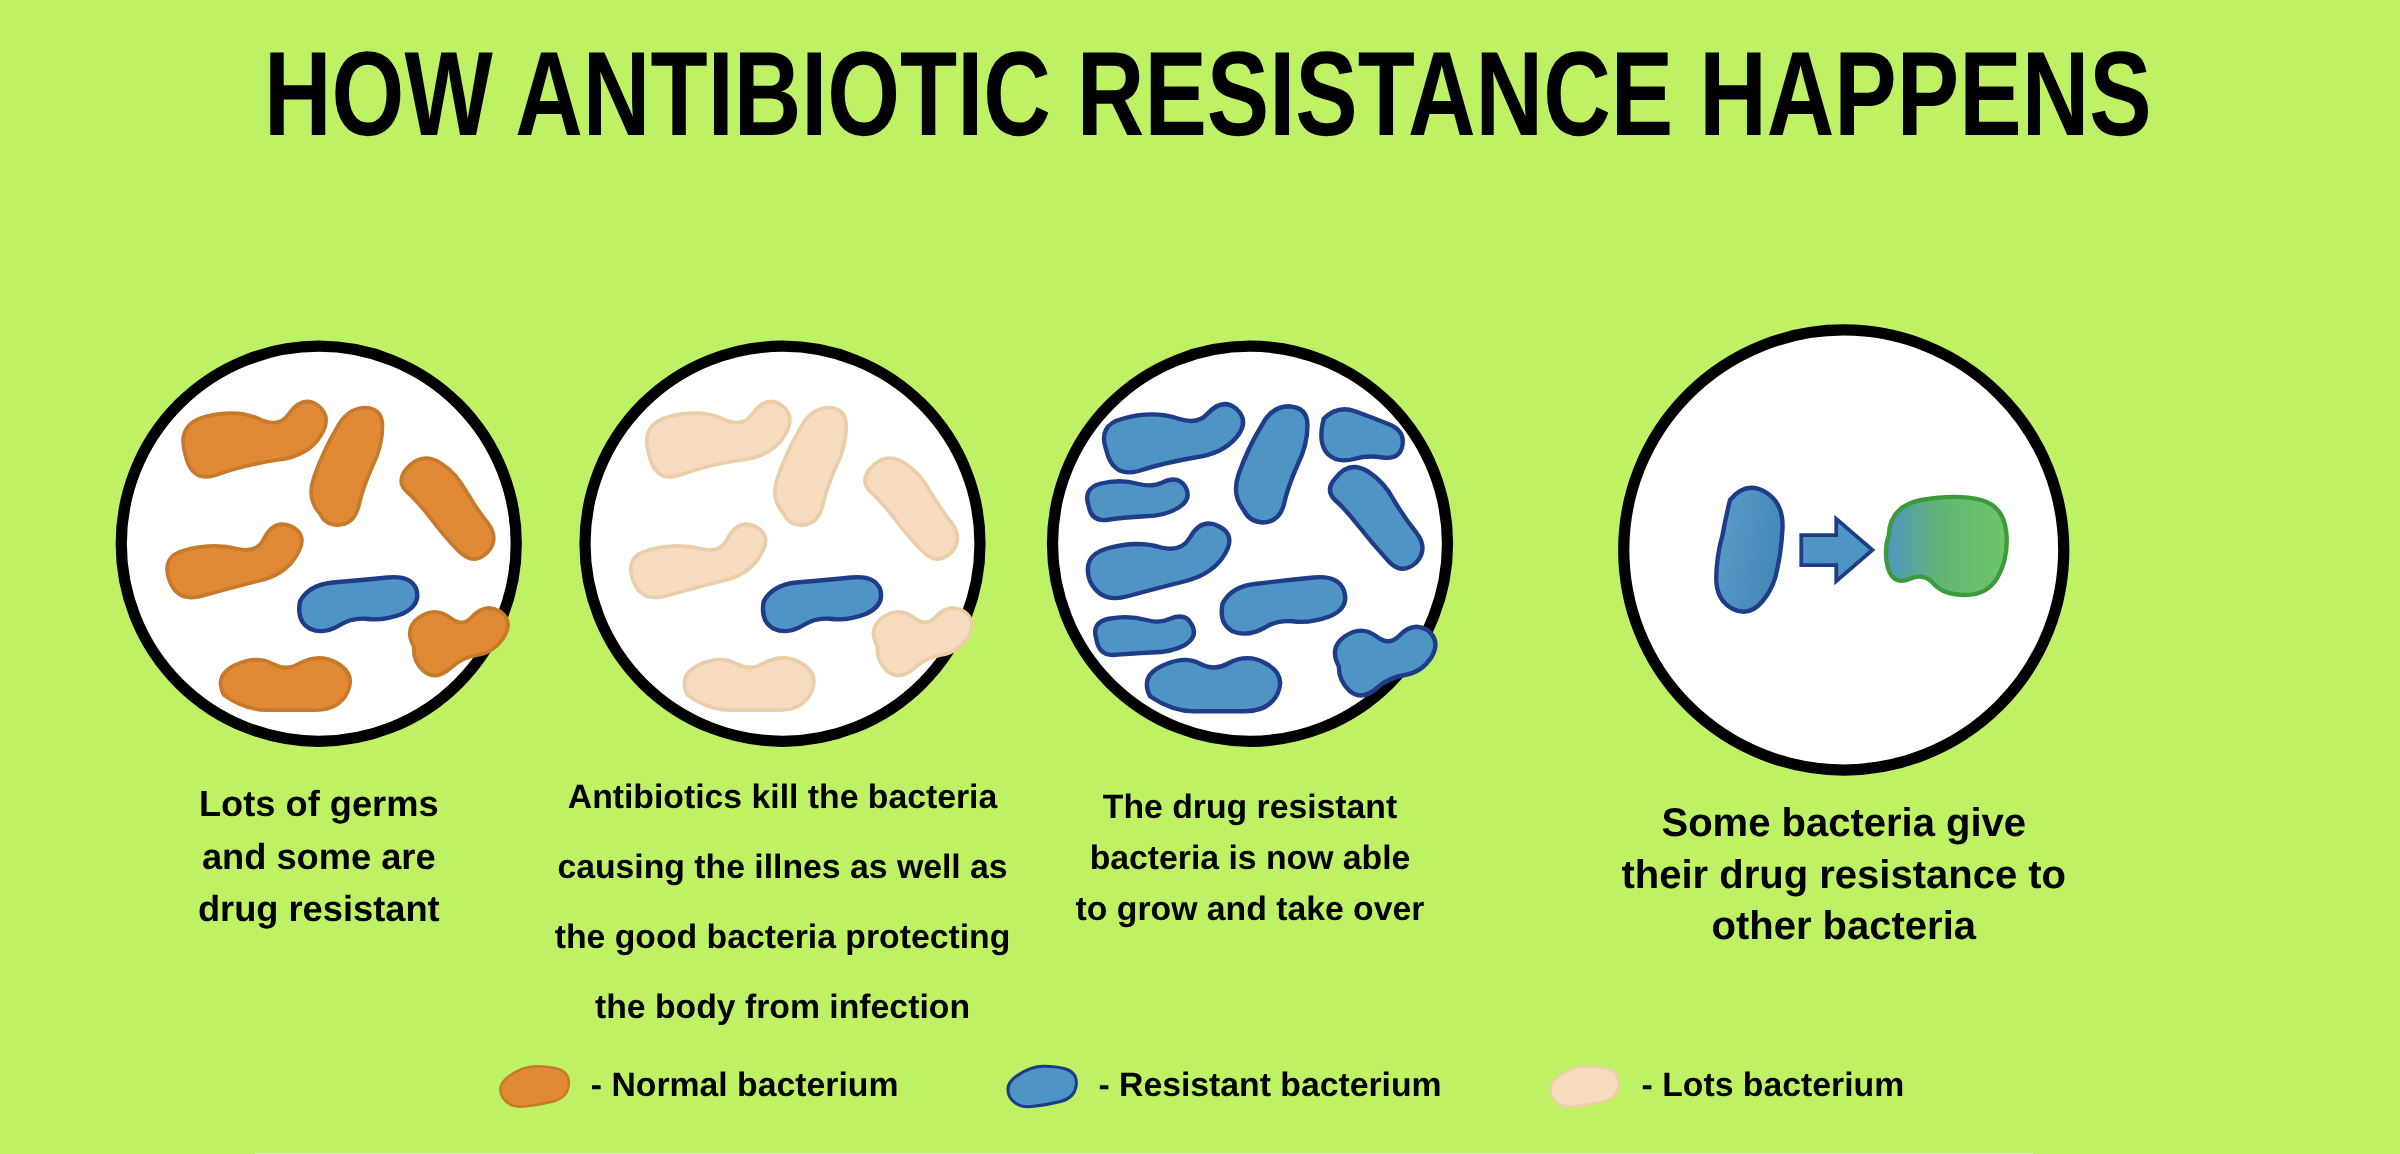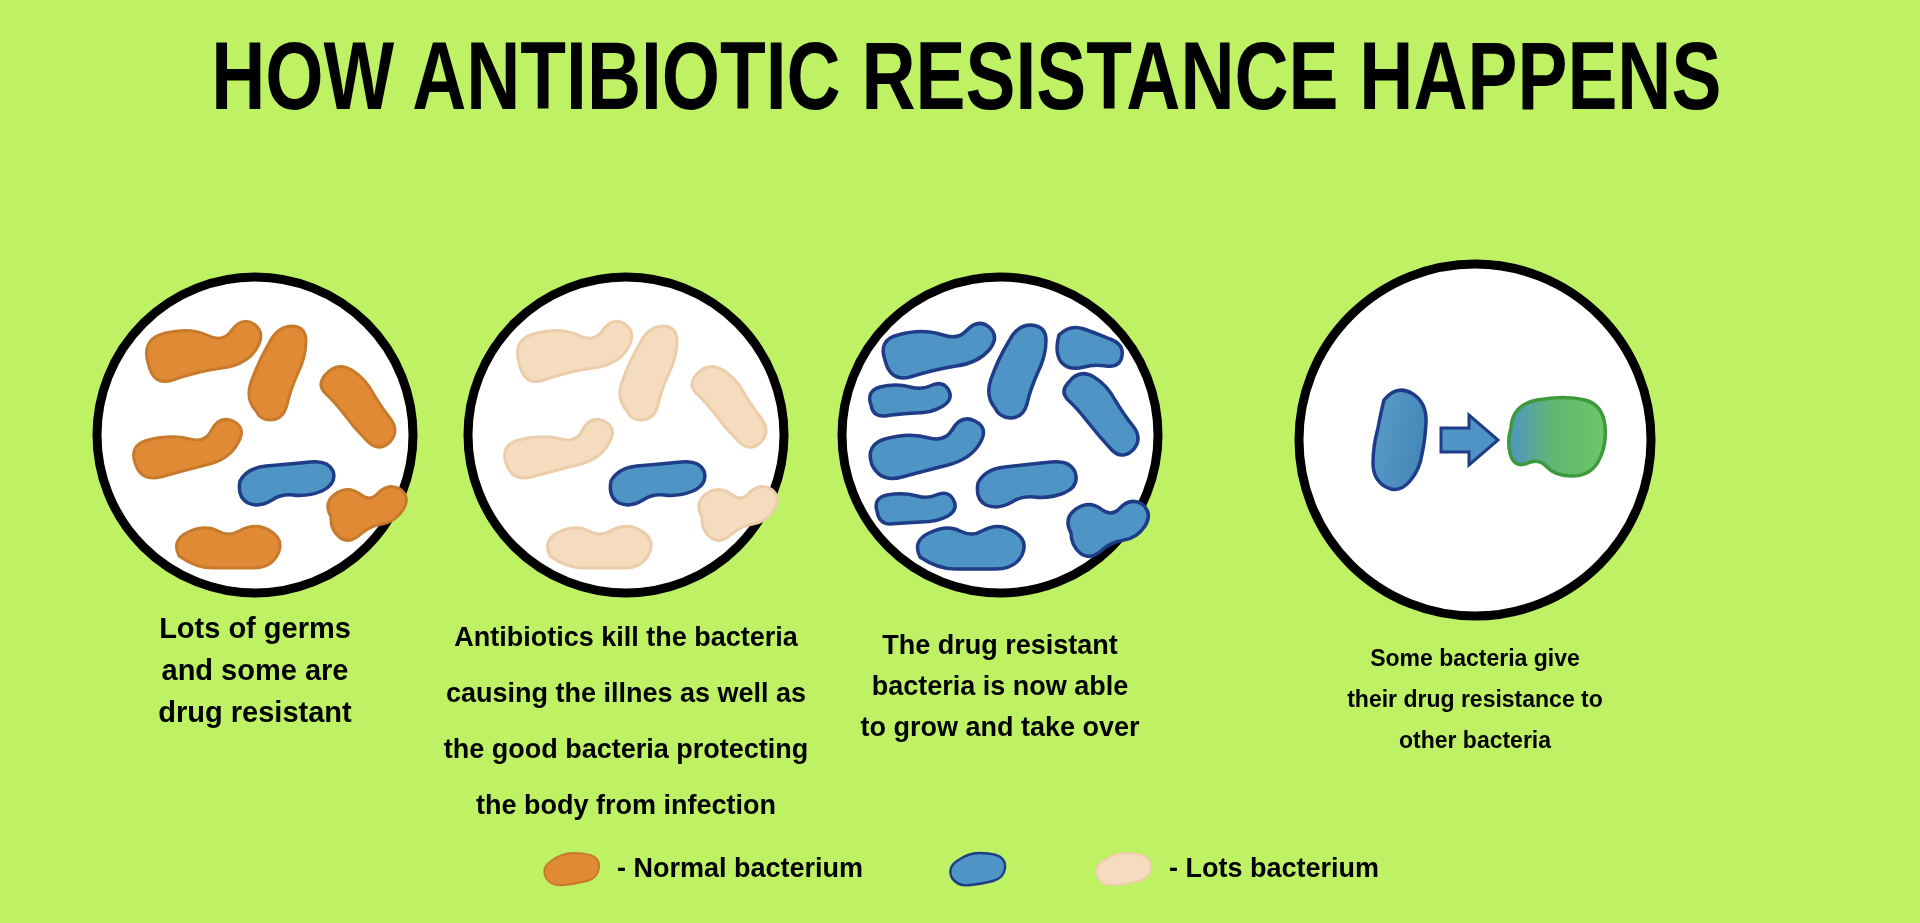--- a/index.html
+++ b/index.html
@@ -56,21 +56,21 @@
   .panel-dish {
     position: relative;
     width: 340px;
     height: 340px;
     margin: 0 auto;
   }
   .panel-dish svg {
     display: block;
   }
   .panel-caption {
-    margin-top: 2px;
+    margin-top: 18px;
     text-align: center;
     font-family: "Liberation Sans", sans-serif;
     font-weight: 700;
     font-size: 29px;
     line-height: 41px;
     color: #000000;
     white-space: pre-line;
   }
 
   #panel-1 { left: 20px; }
@@ -83,21 +83,21 @@
   #panel-3 .panel-dish { width: 340px; height: 340px; }
 
   #panel-4 { top: 250px; width: 640px; }
   #panel-4 .panel-dish { width: 380px; height: 380px; }
   #panel-4 .panel-caption { margin-top: 8px; }
 
   
   #panel-1 .panel-caption { font-size: 29px; line-height: 42px; }
   #panel-2 .panel-caption { font-size: 27px; line-height: 56px; margin-top: 4px; }
   #panel-3 .panel-caption { font-size: 27px; line-height: 41px; margin-top: 20px; }
-  #panel-4 .panel-caption { font-size: 23px; line-height: 41px; }
+  #panel-4 .panel-caption { font-size: 32px; line-height: 41px; }
 
   
   #legend {
     position: absolute;
     left: 0;
     top: 845px;
     width: 1920px;
     display: flex;
     justify-content: center;
     align-items: center;
@@ -242,20 +242,21 @@
       <svg class="legend-swatch" viewBox="0 0 62 46">
         <path d="M5 33 Q0 23 10 16 Q21 8 32 8 Q42 8 49 10 Q59 13 58 23 Q57 33 46 36 Q34 39 24 40 Q11 42 5 33 Z" fill="#E08A35" stroke="#C87A2C" stroke-width="2"></path>
       </svg>
       <span class="legend-label">- Normal bacterium</span>
     </div>
 
     <div class="legend-item">
       <svg class="legend-swatch" viewBox="0 0 62 46">
         <path d="M5 33 Q0 23 10 16 Q21 8 32 8 Q42 8 49 10 Q59 13 58 23 Q57 33 46 36 Q34 39 24 40 Q11 42 5 33 Z" fill="#4E94C4" stroke="#1F3C88" stroke-width="2.4"></path>
       </svg>
+      <span class="legend-label">- Resistant bacterium</span>
     </div>
 
     <div class="legend-item">
       <svg class="legend-swatch" viewBox="0 0 62 46">
         <path d="M5 33 Q0 23 10 16 Q21 8 32 8 Q42 8 49 10 Q59 13 58 23 Q57 33 46 36 Q34 39 24 40 Q11 42 5 33 Z" fill="#F5DCBE" stroke="#EBCEA9" stroke-width="2"></path>
       </svg>
       <span class="legend-label">- Lots bacterium</span>
     </div>
 
   </div>

